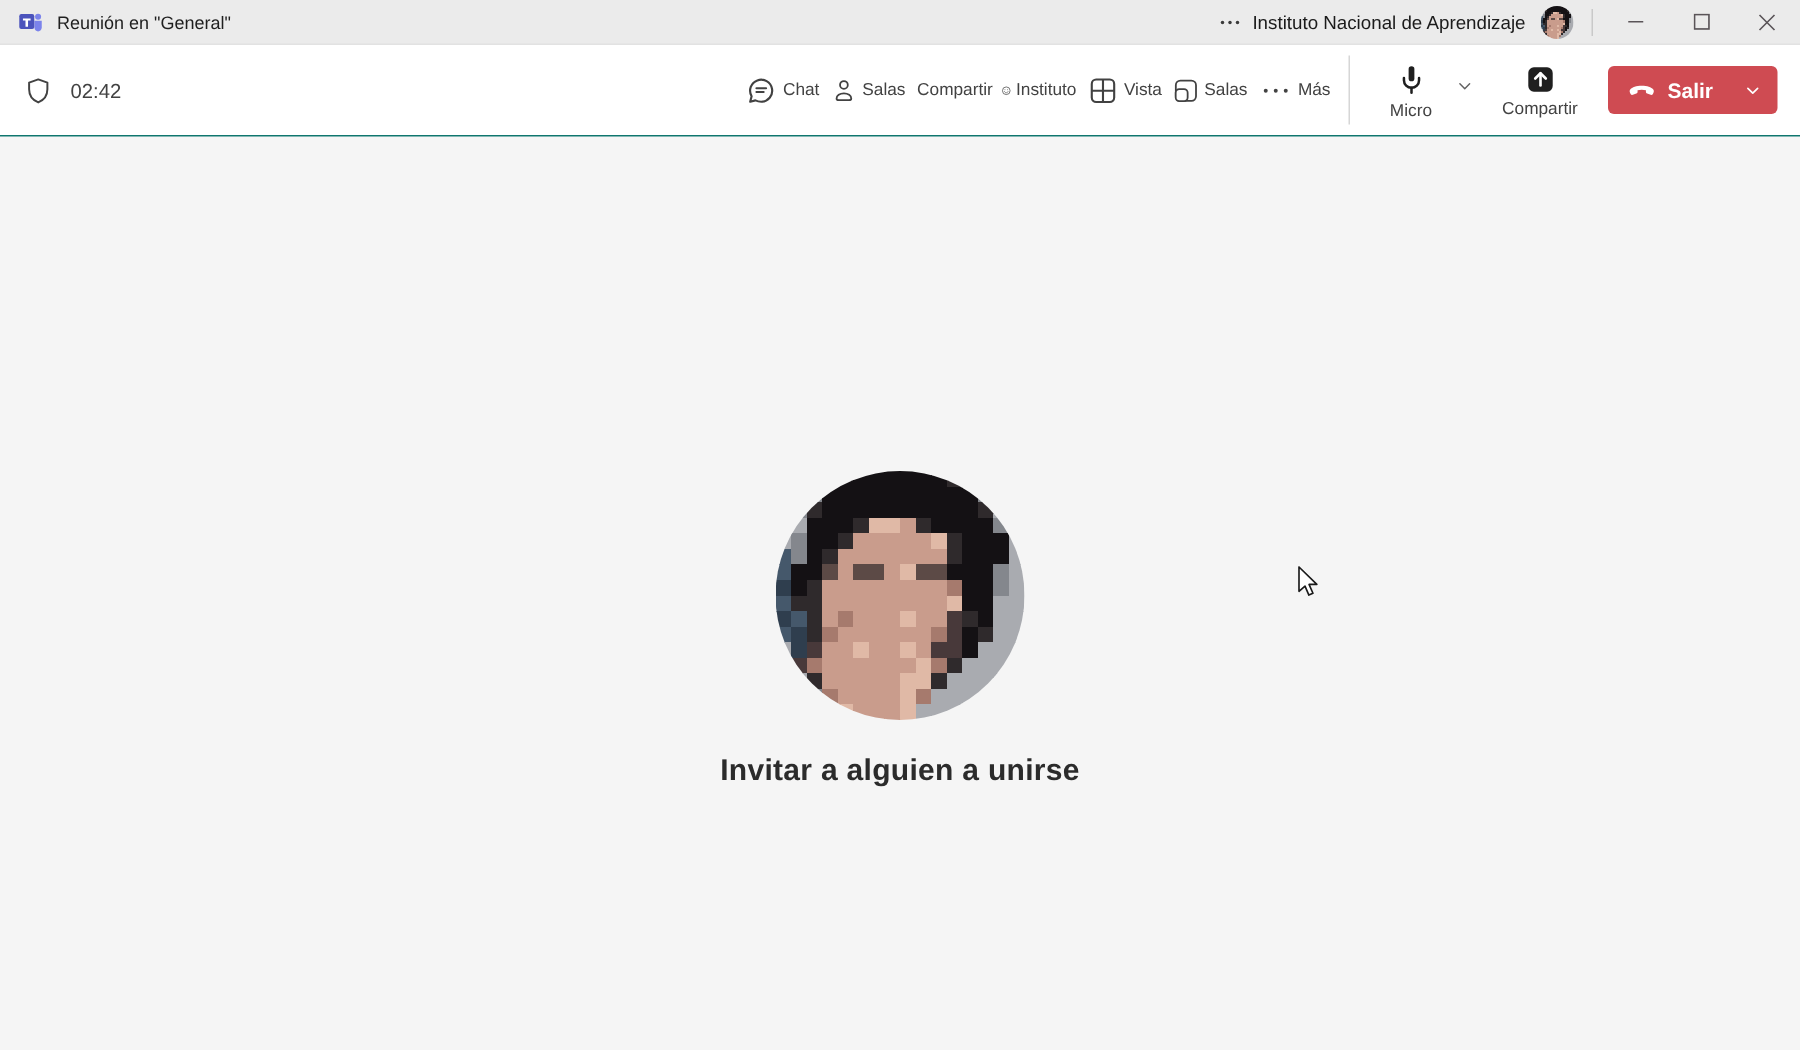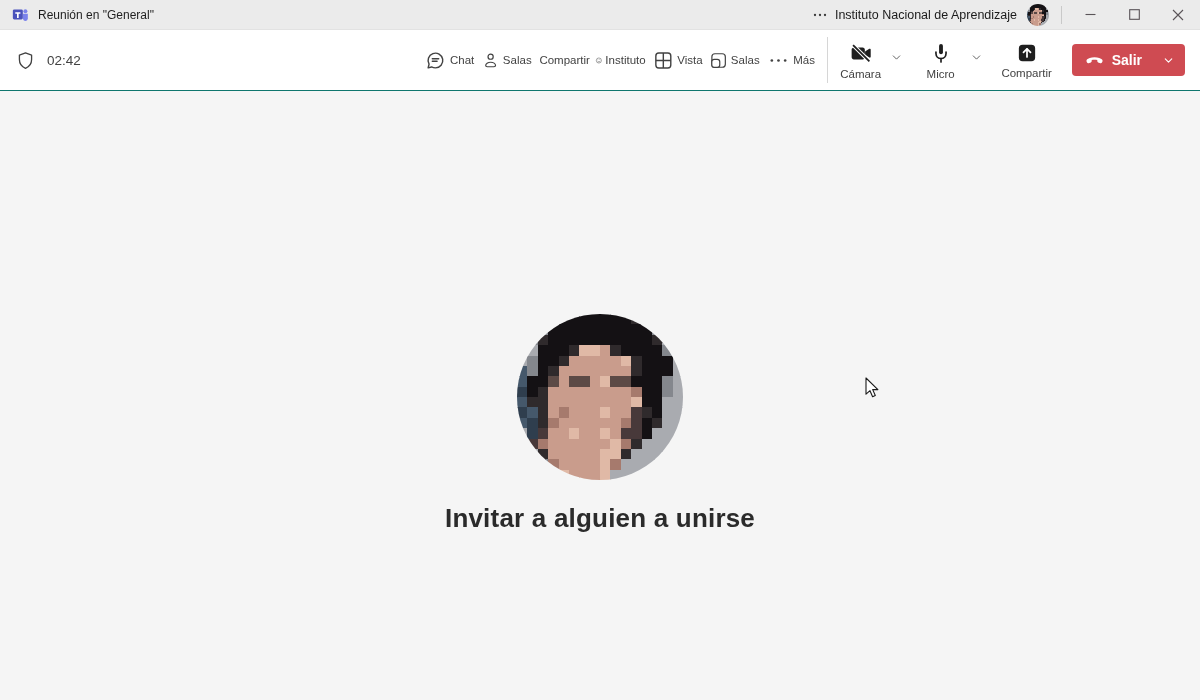--- a/index.html
+++ b/index.html
@@ -40,21 +40,21 @@
   .leave-btn { height:32px; margin-left:14px; border:none; border-radius:4px; color:#fff;
     display:flex; align-items:center; padding:0 10px 0 12px; gap:7px; cursor:pointer; }
   .leave-label { font-size:14px; font-weight:bold; color:#fff; }
   .leave-chev { margin-left:13px; display:flex; align-items:center; }
 
   
   .stage { position:absolute; top:92px; left:0; width:1200px; height:608px; background:#f5f5f5; }
   .stage-avatar { position:absolute; left:517px; top:222px; width:166px; height:166px;
     border-radius:50%; overflow:hidden; }
   .invite-text { position:absolute; top:411px; left:0; width:100%; text-align:center;
-    font-size:26px; font-weight:600; color:#2b2b2b; letter-spacing:0.2px; }
+    font-size:20px; font-weight:600; color:#2b2b2b; letter-spacing:0.2px; }
   .cursor { position:absolute; left:865px; top:285px; }
   .icon { display:block; }
 </style>
 </head>
 <body>
 
 <div class="app">
 
   <header class="titlebar" style="background: rgb(235, 235, 235);">
     <div class="tb-left">
@@ -414,36 +414,20 @@
             <circle cx="10" cy="10" r="1.15" fill="#424242"></circle>
             <circle cx="15.8" cy="10" r="1.15" fill="#424242"></circle>
         </svg>
         <span class="tab-label">Más</span>
       </button>
     </div>
 
     <div class="tl-right">
       <span class="tl-sep"></span>
 
-      <div class="dev-group">
-        <button class="dev-btn">
-          <svg class="icon" width="24" height="24" viewBox="0 0 20 20">
-            <path d="M2.2 7.2c0-1 .8-1.8 1.8-1.8h7.4c1 0 1.8.8 1.8 1.8v6.4c0 1-.8 1.8-1.8 1.8H4c-1 0-1.8-.8-1.8-1.8z" fill="#1f1f1f"></path>
-            <path d="M13.4 8.8l3.5-2.3c.5-.35 1.2.01 1.2.62v6.1c0 .61-.7.97-1.2.62l-3.5-2.3z" fill="#1f1f1f"></path>
-            <path d="M3.4 3.4L17 17" stroke="#ffffff" stroke-width="3.2"></path>
-            <path d="M3.4 3.4L17 17" stroke="#1f1f1f" stroke-width="1.5"></path>
-          </svg>
-          <span class="tab-label">Cámara</span>
-        </button>
-        <button class="chev-btn">
-          <svg class="icon" width="13" height="13" viewBox="0 0 20 20">
-            <path d="M5 7.5l5 5 5-5" fill="none" stroke="#616161" stroke-width="1.5" stroke-linecap="round" stroke-linejoin="round"></path>
-          </svg>
-        </button>
-      </div>
 
       <div class="dev-group" style="margin-left:8px;">
         <button class="dev-btn">
           <svg class="icon" width="24" height="24" viewBox="0 0 20 20">
             <rect x="8.4" y="2.6" width="3.2" height="8.4" rx="1.6" fill="#1f1f1f"></rect>
             <path d="M5.8 9.2v1.2c0 2.4 1.9 4.2 4.2 4.2s4.2-1.8 4.2-4.2V9.2" fill="none" stroke="#1f1f1f" stroke-width="1.4" stroke-linecap="round"></path>
             <path d="M10 14.6v2.8" stroke="#1f1f1f" stroke-width="1.4" stroke-linecap="round"></path>
           </svg>
           <span class="tab-label">Micro</span>
         </button>

